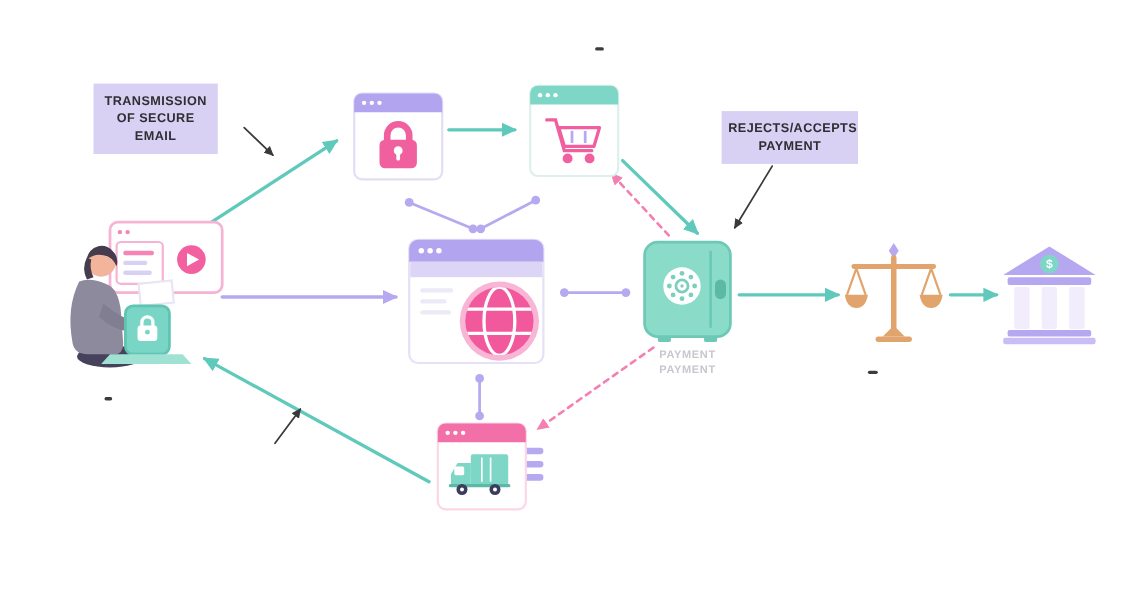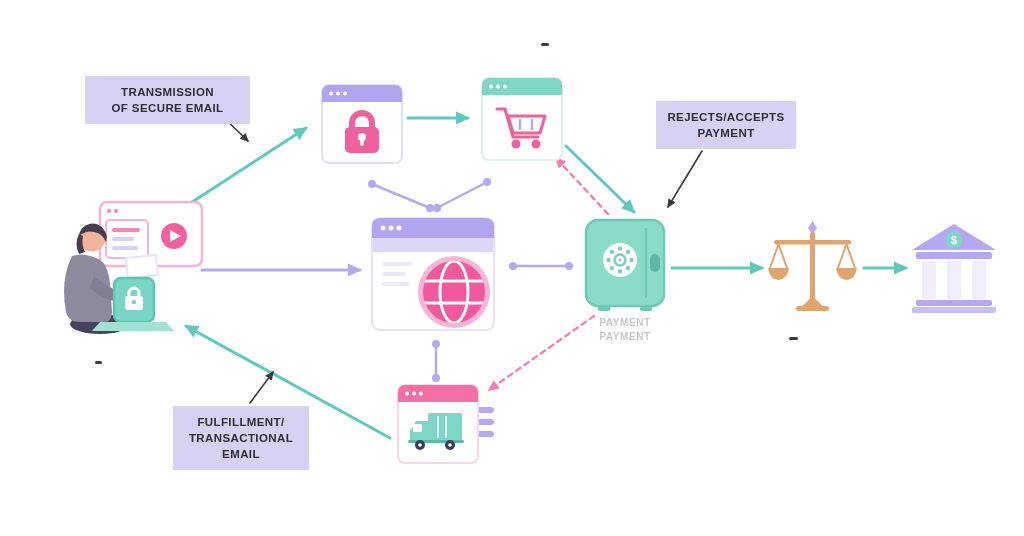--- a/index.html
+++ b/index.html
@@ -221,35 +221,30 @@
         <rect x="15" y="39" width="9" height="8" rx="1.5" fill="#ffffff"></rect>
         <rect x="10" y="55" width="56" height="3" rx="1.5" fill="#5bb9a6"></rect>
         <circle cx="22" cy="60" r="5" fill="#3c3c5c"></circle>
           <circle cx="22" cy="60" r="1.8" fill="#ffffff"></circle>
         <circle cx="52" cy="60" r="5" fill="#3c3c5c"></circle>
           <circle cx="52" cy="60" r="1.8" fill="#ffffff"></circle>
       </g>
     </g>
   </svg>
 
-  <div class="label-box" style="left:85px; top:76px; width:165px;">
+  <div class="label-box" style="left:85px; top:76px; width:113px;">
     <div>TRANSMISSION</div>
     <div>OF SECURE EMAIL</div>
   </div>
 
-  <div class="label-box" style="left:656px; top:101px; width:140px;">
+  <div class="label-box" style="left:656px; top:101px; width:124px;">
     <div>REJECTS/ACCEPTS</div>
     <div>PAYMENT</div>
   </div>
 
-  <div class="label-box" style="left:173px; top:406px; width:136px;">
-    <div>FULFILLMENT/</div>
-    <div>TRANSACTIONAL</div>
-    <div>EMAIL</div>
-  </div>
 
   <div class="caption" style="left:575px; top:316px; width:100px;">
     <div>PAYMENT</div>
     <div>PAYMENT</div>
   </div>
 
   <div class="dash" style="left:541px; top:43px; width:8px; height:3px;"></div>
   <div class="dash" style="left:789px; top:337px; width:9px; height:3px;"></div>
   <div class="dash" style="left:95px; top:361px; width:7px; height:3px;"></div>
 

